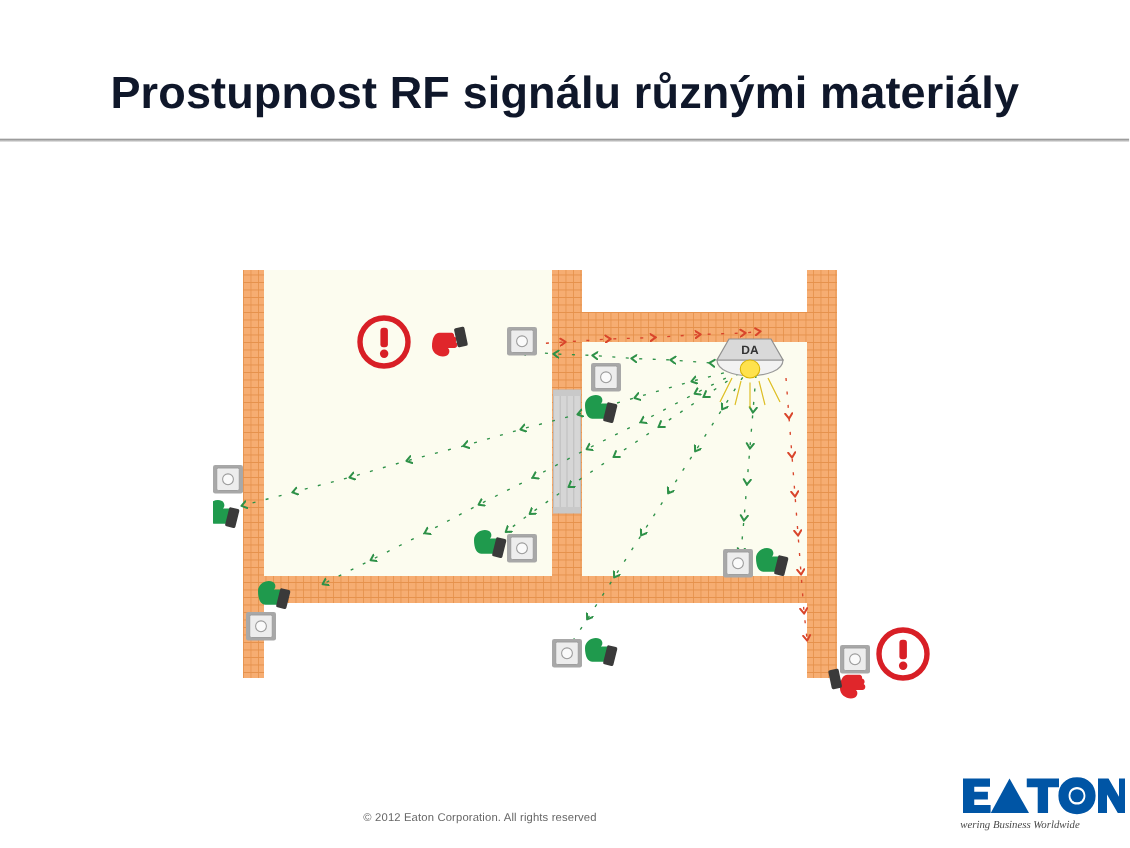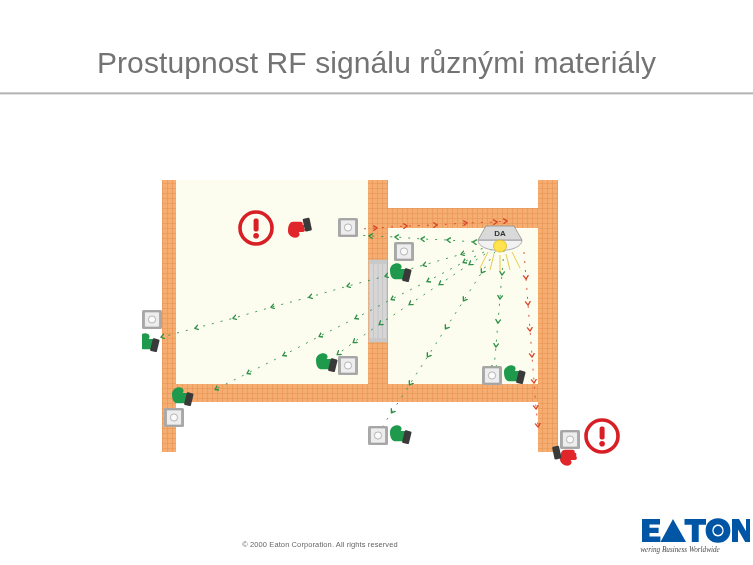--- a/index.html
+++ b/index.html
@@ -20,22 +20,22 @@
   }
 
   
   .slide-title {
     position: absolute;
     left: 0;
     top: 44px;
     width: 753px;
     text-align: center;
     font-size: 30px;
-    font-weight: normal;
-    color: #737373;
+    font-weight: bold;
+    color: #0f172a;
     letter-spacing: 0.1px;
     line-height: 38px;
     white-space: nowrap;
   }
   .title-rule {
     position: absolute;
     left: 0;
     top: 92px;
     width: 753px;
     height: 3px;
@@ -291,21 +291,21 @@
           <g transform="translate(24,-12)">
             <circle cx="18" cy="18" r="16" fill="none" stroke="#d81f26" stroke-width="3.6"></circle>
             <rect x="15.6" y="8.5" width="5" height="13" rx="2" fill="#d81f26"></rect>
             <circle cx="18.1" cy="25.8" r="2.8" fill="#d81f26"></circle>
           </g>
         </g>
       </g>
     </svg>
   </div>
 
-  <div class="footer-copy">© 2000 Eaton Corporation. All rights reserved</div>
+  <div class="footer-copy">© 2012 Eaton Corporation. All rights reserved</div>
 
   <div class="logo">
     <svg width="110" height="44" viewBox="0 0 110 44" xmlns="http://www.w3.org/2000/svg">
       <g fill="#0055a5">
 
         <path d="M2,6 L20,6 L20,11.5 L9.5,11.5 L9.5,14.8 L18.6,14.8 L18.6,20 L9.5,20 L9.5,23.6 L20.4,23.6 L20.4,29 L2,29 Z"></path>
 
         <path d="M33,6 L46,29 L20.5,29 Z"></path>
 
         <path d="M44.5,6 L66,6 L66,11.8 L58.7,11.8 L58.7,29 L51.8,29 L51.8,11.8 L44.5,11.8 Z"></path>

